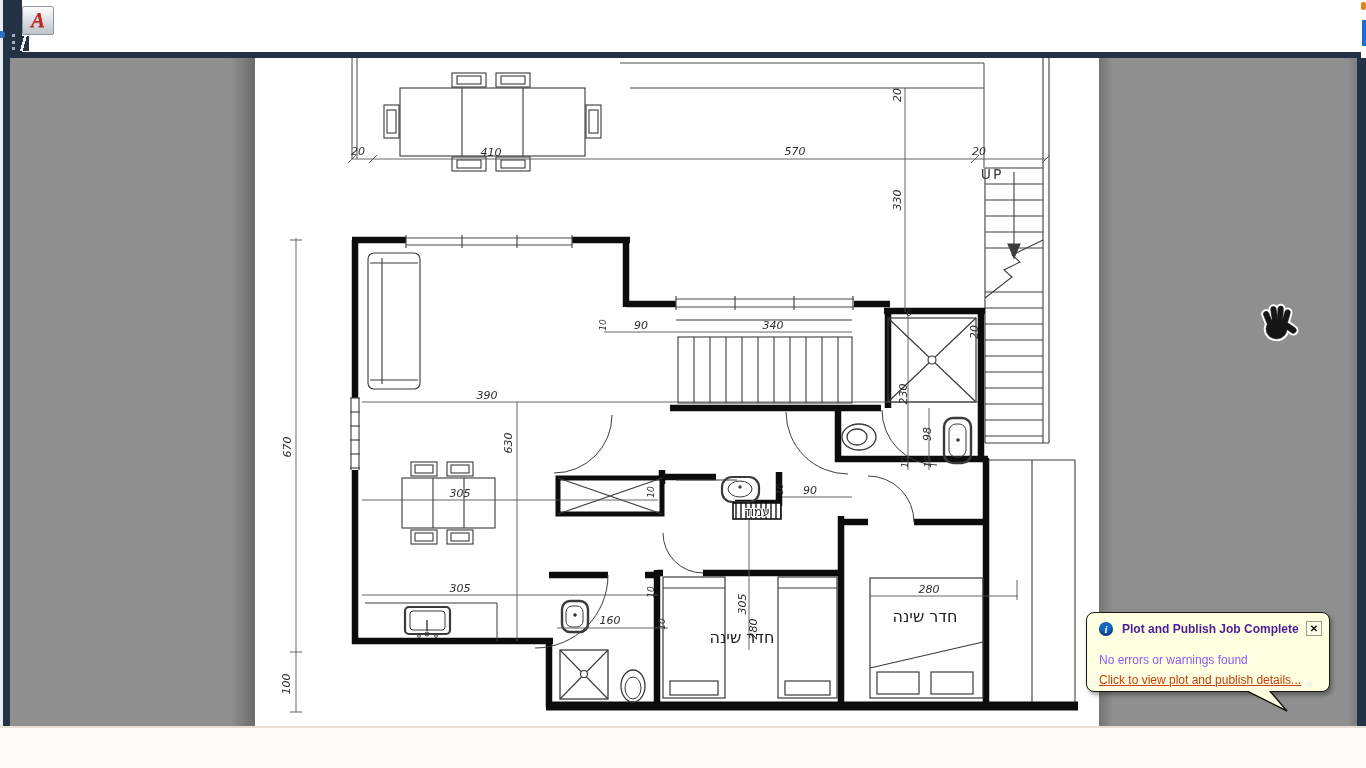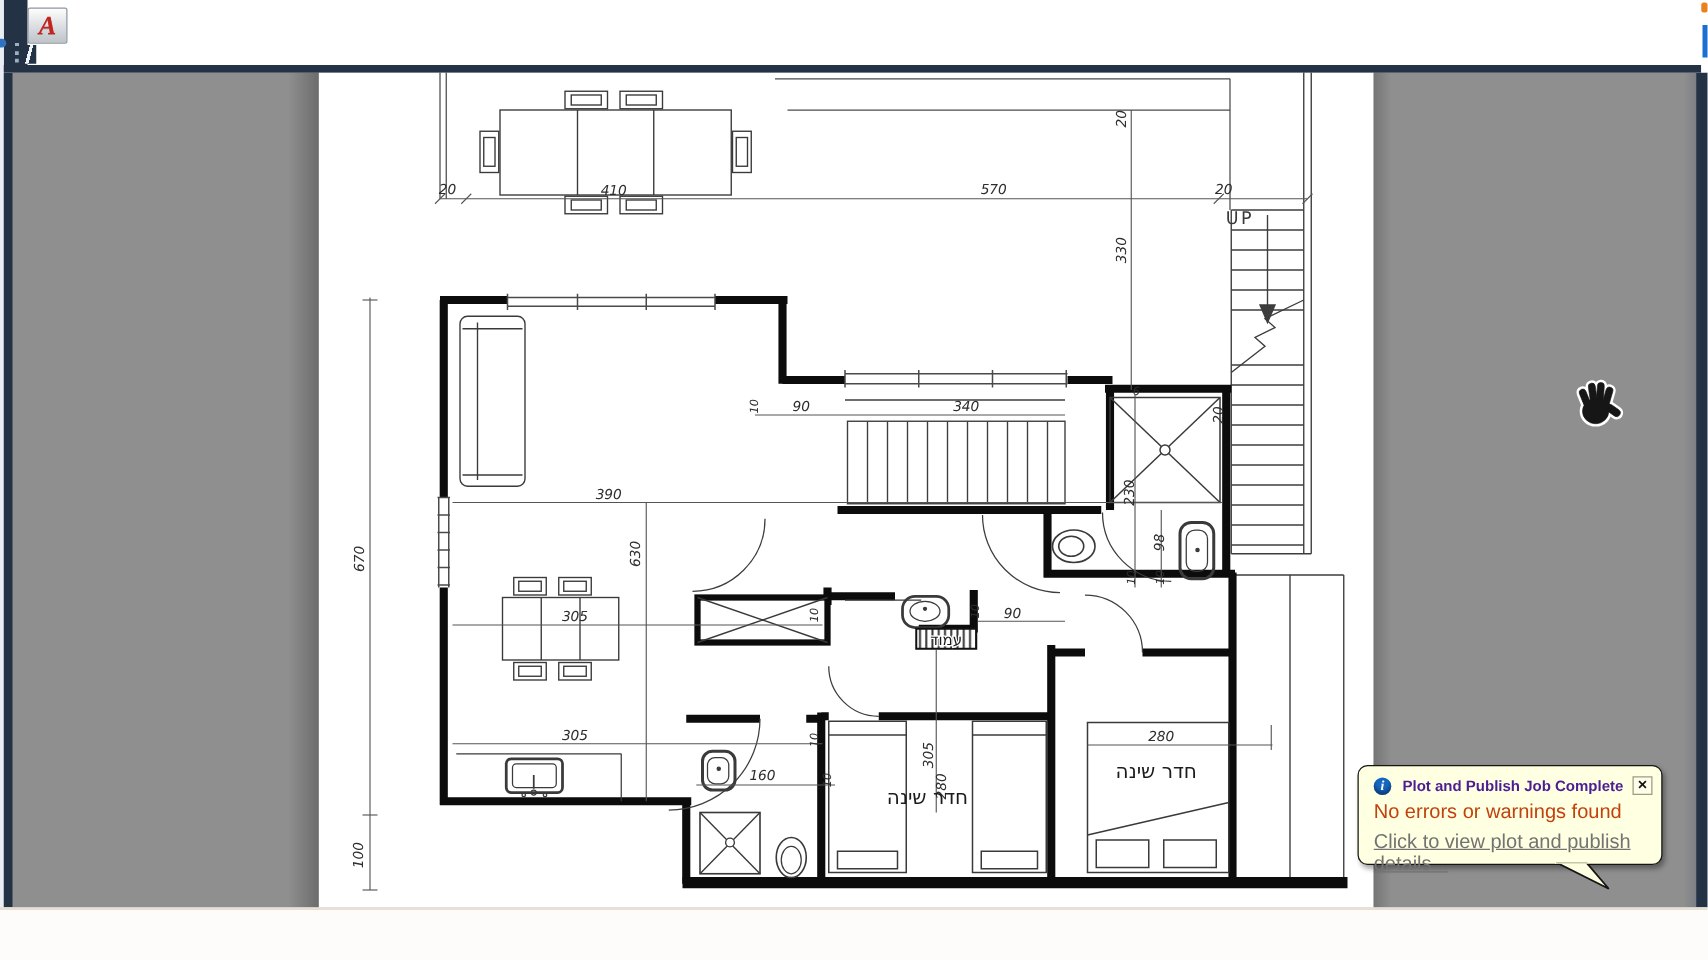--- a/index.html
+++ b/index.html
@@ -47,22 +47,22 @@
     box-shadow:2px 3px 4px rgba(0,0,0,.35);padding:9px 10px 6px 12px;}
   .balloon-titlerow{display:flex;align-items:center;}
   .info-icon{width:14px;height:14px;border-radius:50%;background:#1567c0;color:#fff;
     font-family:"Liberation Serif",serif;font-style:italic;font-weight:bold;font-size:11px;
     display:flex;align-items:center;justify-content:center;margin-right:9px;flex:0 0 auto;
     box-shadow:inset 0 -3px 3px rgba(0,0,30,.4);}
   .balloon-title{font-size:12px;font-weight:bold;color:#4c1d95;white-space:nowrap;}
   .balloon-close{position:absolute;right:7px;top:8px;width:16px;height:15px;border:1px solid #9c9c86;
     background:#fdfde8;font-size:10px;font-weight:bold;color:#111;line-height:13px;text-align:center;
     cursor:default;box-sizing:border-box;}
-  .balloon-msg{font-size:16px;color:#c2410c;margin-top:5px;}
-  .balloon-link{font-size:16px;color:#737373;text-decoration:underline;margin-top:6px;display:inline-block;}
+  .balloon-msg{font-size:12px;color:#8b5cf6;margin-top:17px;}
+  .balloon-link{font-size:12px;color:#c2410c;text-decoration:underline;margin-top:6px;display:inline-block;}
   .balloon-tail{position:absolute;right:36px;bottom:-22px;width:52px;height:23px;}
 </style>
 </head>
 <body>
 
 <div class="topbar">
   <div class="navy-block"></div>
   <div class="acad-icon">
     <span class="acad-a">A</span>
   </div>

